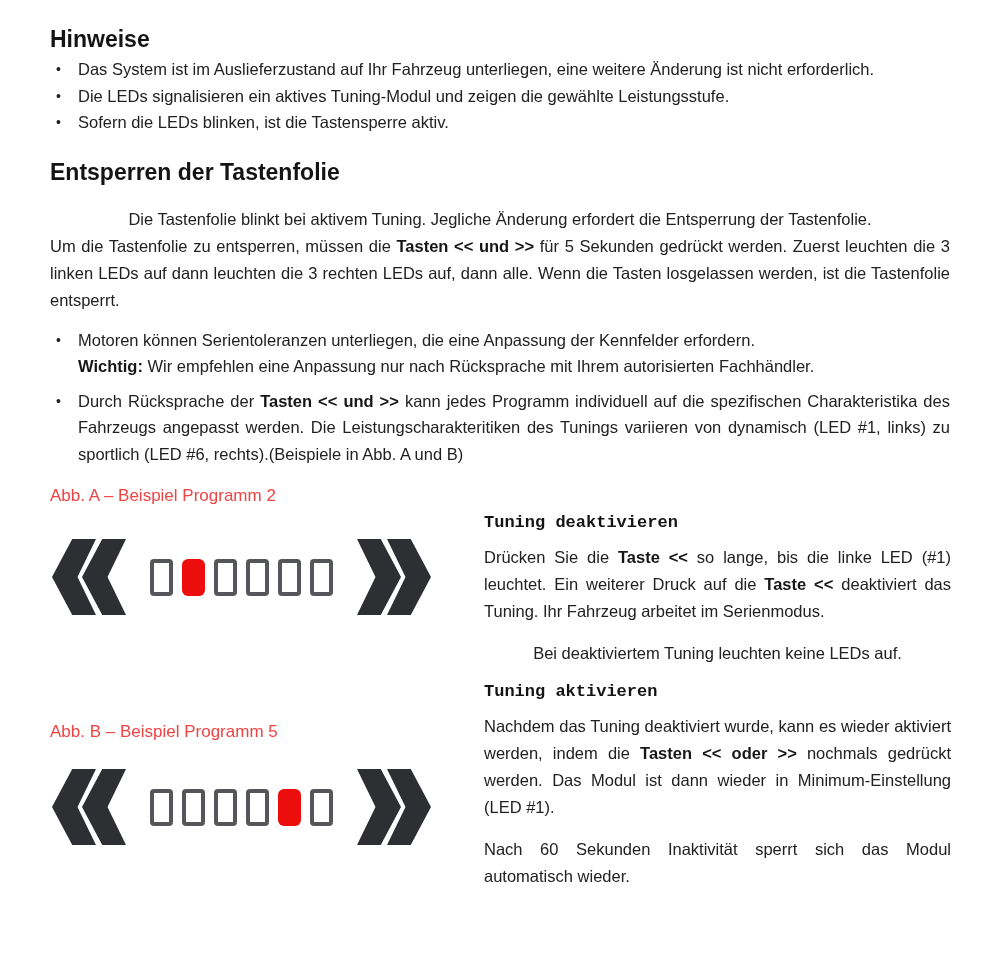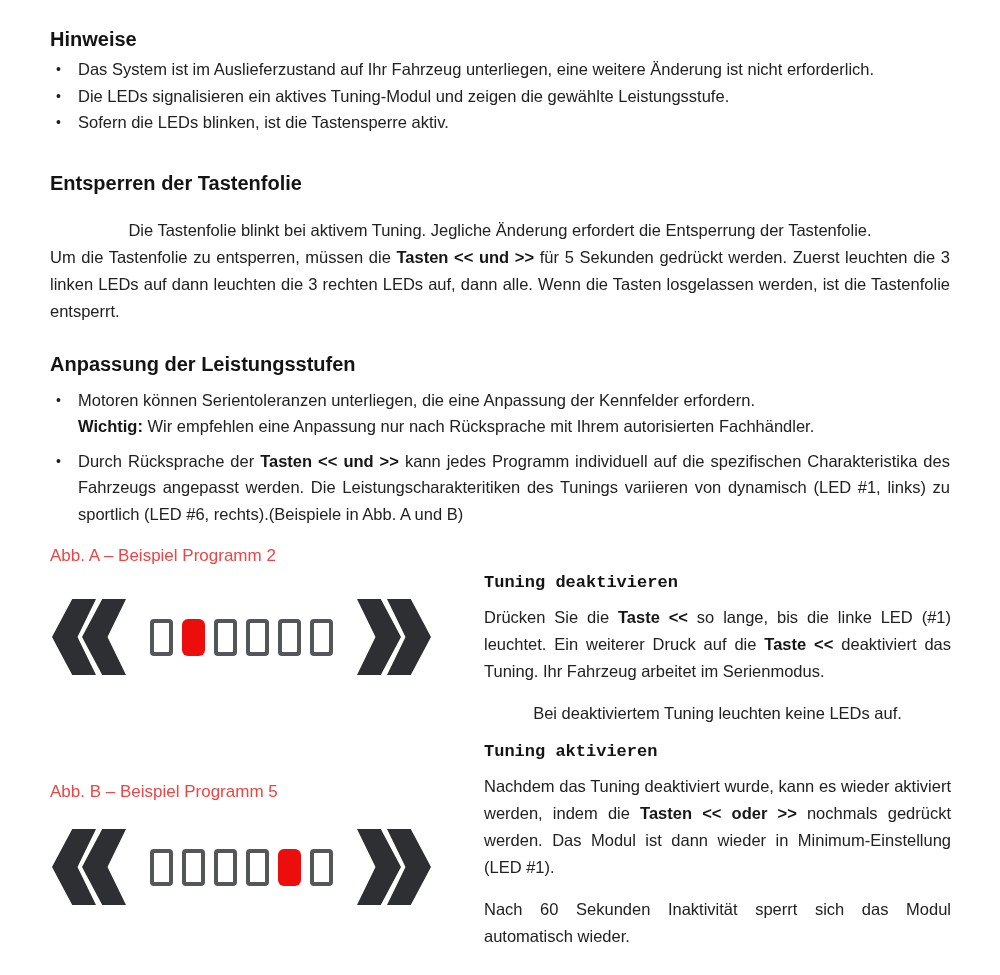--- a/index.html
+++ b/index.html
@@ -5,35 +5,35 @@
   html,body{margin:0;padding:0;background:#ffffff;}
   body{
     width:1000px;height:975px;overflow:hidden;
     font-family:"Liberation Sans","DejaVu Sans",sans-serif;
     font-size:16.5px;color:#212121;
     -webkit-font-smoothing:antialiased;
   }
   .page{padding:29px 50px 0 50px;position:relative;}
 
   .sec-heading{
-    font-weight:bold;font-size:20px;color:#141414;
+    font-weight:bold;font-size:23px;color:#141414;
     line-height:20px;margin:0 0 7px 0;
   }
   .para{margin:0;line-height:27px;text-align:center;}
   .just{text-align:justify;text-align-last:left;}
 
   .bullet-item{
     position:relative;padding-left:28px;line-height:26.5px;margin:0;
   }
   .bullet-item .marker{
     position:absolute;left:6px;top:0;font-size:14px;line-height:26.5px;color:#212121;
   }
   .bullet-gap{margin-bottom:8px;}
 
-  .h-gap-entsperren{margin-top:37px;}
+  .h-gap-entsperren{margin-top:26px;}
   .p-gap{margin-top:24px;}
   .h-gap-anpassung{margin-top:29px;}
   .b-gap{margin-top:13px;}
 
   
   .figure-area{position:relative;height:400px;margin-top:19px;}
   .fig-label{position:absolute;left:0;font-size:17px;color:#ef4444;line-height:20px;}
   #fig-a-label{top:0;}
   #fig-b-label{top:236px;}
   .fig-graphic{position:absolute;left:2px;display:flex;align-items:center;height:78px;}
@@ -85,21 +85,20 @@
       <span>Sofern die LEDs blinken, ist die Tastensperre aktiv.</span>
     </div>
   </div>
 
   <h2 class="sec-heading h-gap-entsperren">Entsperren der Tastenfolie</h2>
   <div class="p-gap">
     <p class="para">Die Tastenfolie blinkt bei aktivem Tuning. Jegliche Änderung erfordert die Entsperrung der Tastenfolie.</p>
     <p class="para just"><span>Um die Tastenfolie zu entsperren, müssen die </span><b>Tasten &lt;&lt; und &gt;&gt;</b><span> für 5 Sekunden gedrückt werden. Zuerst leuchten die 3 linken LEDs auf dann leuchten die 3 rechten LEDs auf, dann alle. Wenn die Tasten losgelassen werden, ist die Tastenfolie entsperrt.</span></p>
   </div>
 
-  <h2 class="sec-heading h-gap-anpassung">Anpassung der Leistungsstufen</h2>
   <div class="b-gap">
     <div class="bullet-item bullet-gap">
       <span class="marker">•</span>
       <span>Motoren können Serientoleranzen unterliegen, die eine Anpassung der Kennfelder erfordern.</span><br>
       <b>Wichtig:</b><span> Wir empfehlen eine Anpassung nur nach Rücksprache mit Ihrem autorisierten Fachhändler.</span>
     </div>
     <div class="bullet-item just">
       <span class="marker">•</span>
       <span>Durch Rücksprache der </span><b>Tasten &lt;&lt; und &gt;&gt;</b><span> kann jedes Programm individuell auf die spezifischen Charakteristika des Fahrzeugs angepasst werden. Die Leistungscharakteritiken des Tunings variieren von dynamisch (LED #1, links) zu sportlich (LED #6, rechts).(Beispiele in Abb. A und B)</span>
     </div>

